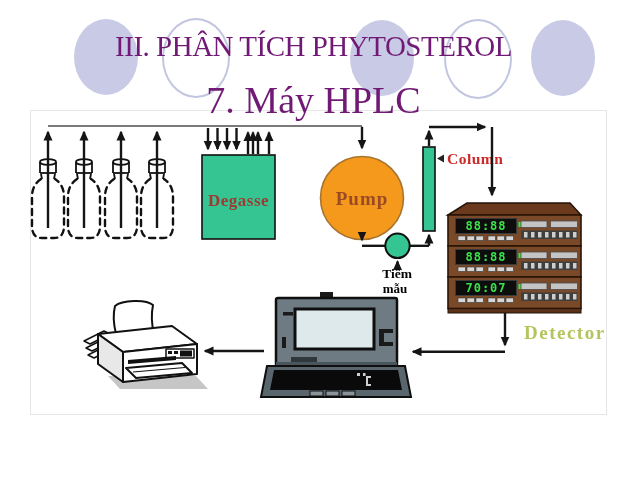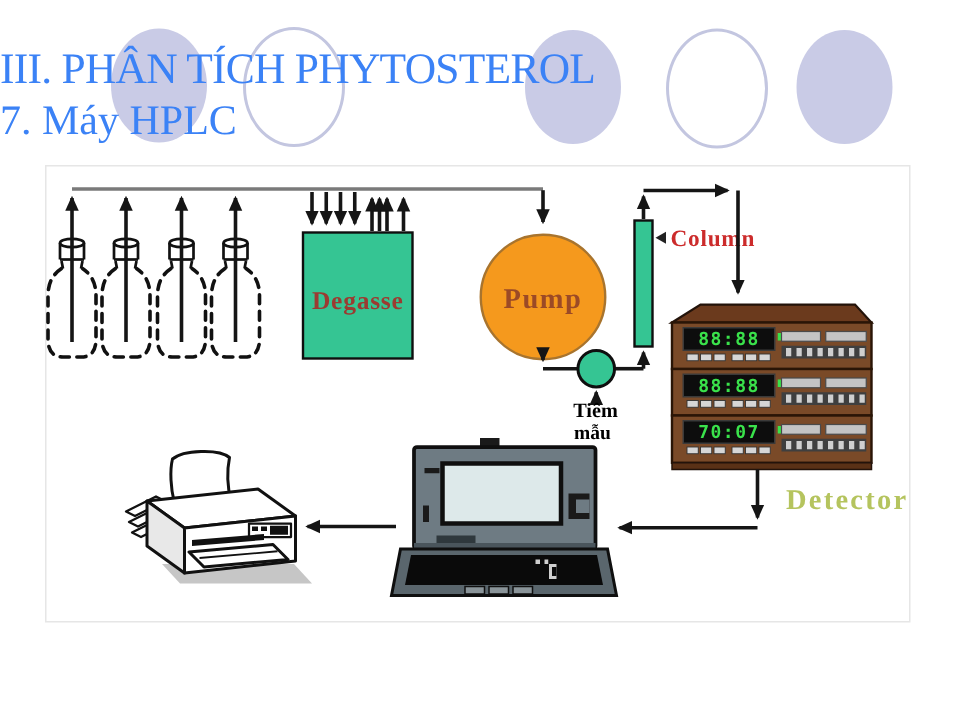--- a/index.html
+++ b/index.html
@@ -5,23 +5,23 @@
   html,body{margin:0;padding:0;background:#ffffff;}
   .slide{
     position:relative;width:638px;height:479px;background:#ffffff;
     overflow:hidden;font-family:"Liberation Serif",serif;
   }
   
   .circ{position:absolute;width:64px;height:76px;border-radius:50%;}
   .circ.filled{background:#c9cbe6;}
   .circ.outlined{background:#ffffff;border:2px solid #c3c6e0;}
   
-  .title{position:absolute;top:31px;left:0;width:627px;text-align:left;color:#3b82f6;z-index:3;}
+  .title{position:absolute;top:31px;left:0;width:627px;text-align:center;color:#701a75;z-index:3;}
   .title .t1{font-size:29px;letter-spacing:-0.5px;line-height:1.1;}
-  .title .t2{font-size:28px;line-height:1.1;margin-top:3px;}
+  .title .t2{font-size:38px;line-height:1.1;margin-top:17px;}
   
   svg.diagram{position:absolute;left:0;top:0;z-index:2;}
   .pipe{stroke:#151515;stroke-width:2.4;fill:none;}
   .pipe-gray{stroke:#7a7a7a;stroke-width:2.2;fill:none;}
   .dashed-bottle{stroke:#111;stroke-width:2.4;fill:none;stroke-dasharray:6 5;stroke-linecap:round;}
   .bottle-cap{stroke:#111;stroke-width:1.8;fill:#fff;}
   .lbl-serif{font-family:"Liberation Serif",serif;font-weight:bold;}
   .seg{font-family:"DejaVu Sans Mono",monospace;font-weight:bold;fill:#3ae24b;letter-spacing:1px;}
 </style>
 </head>

